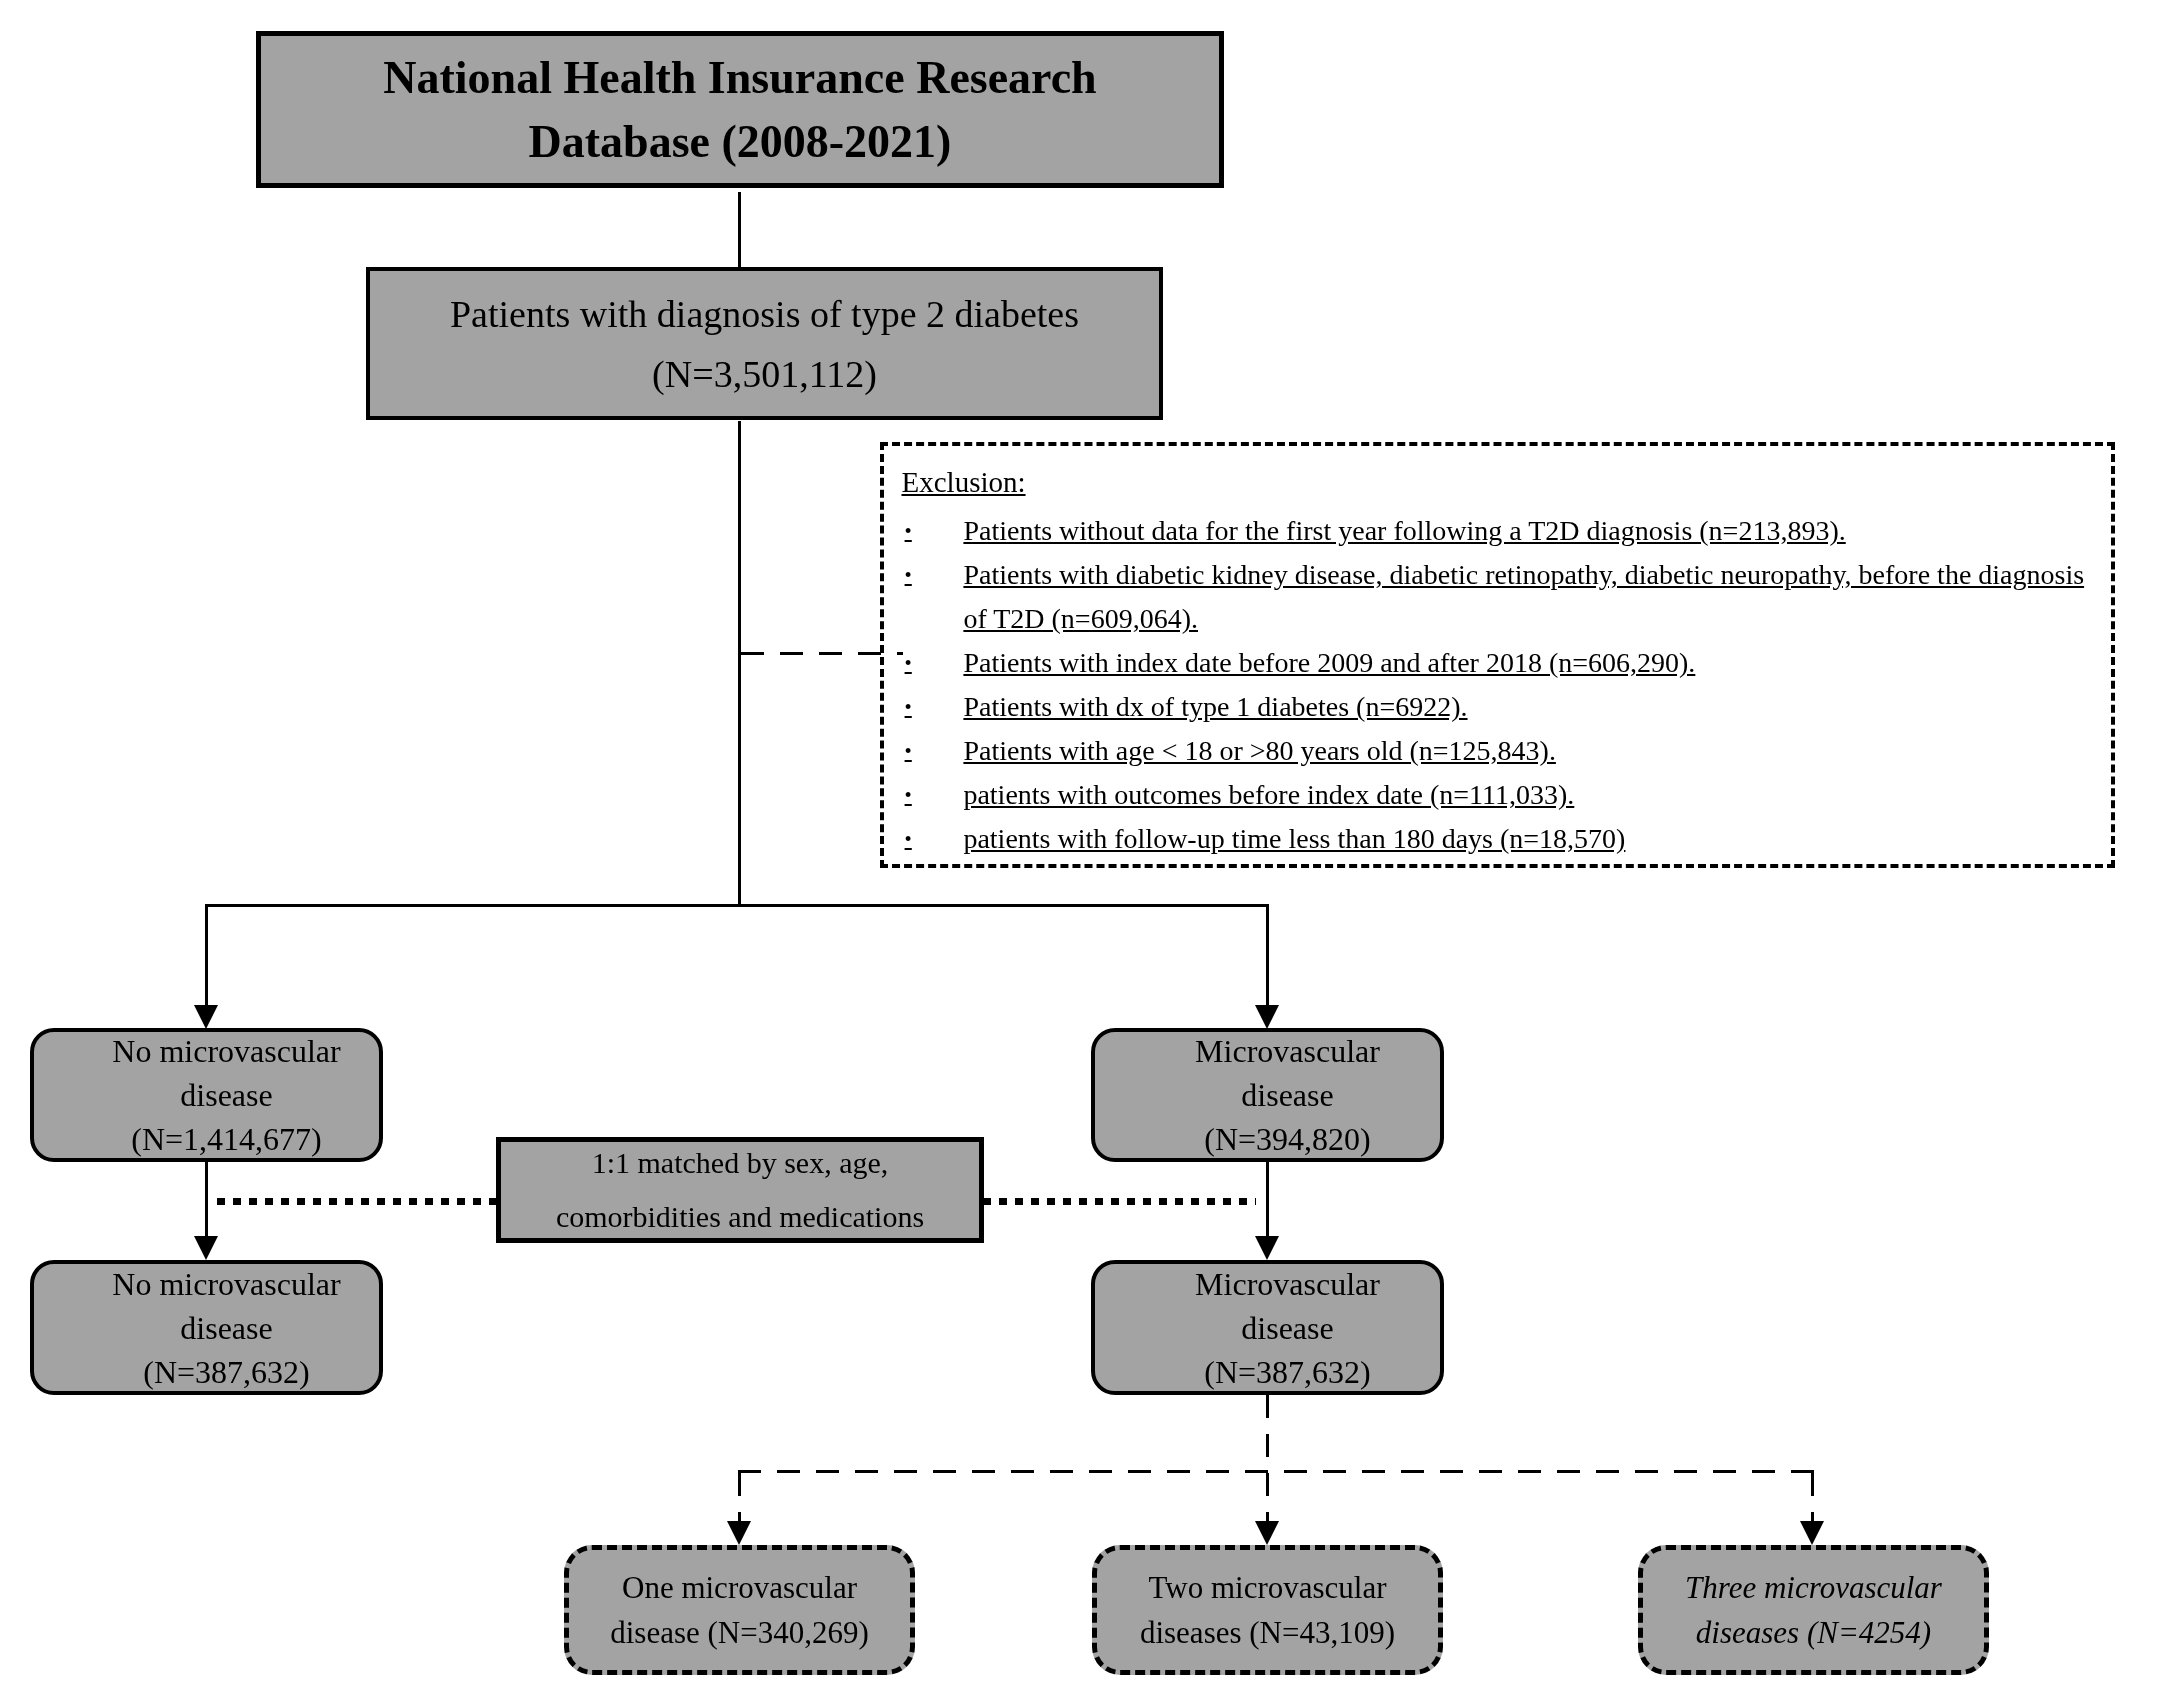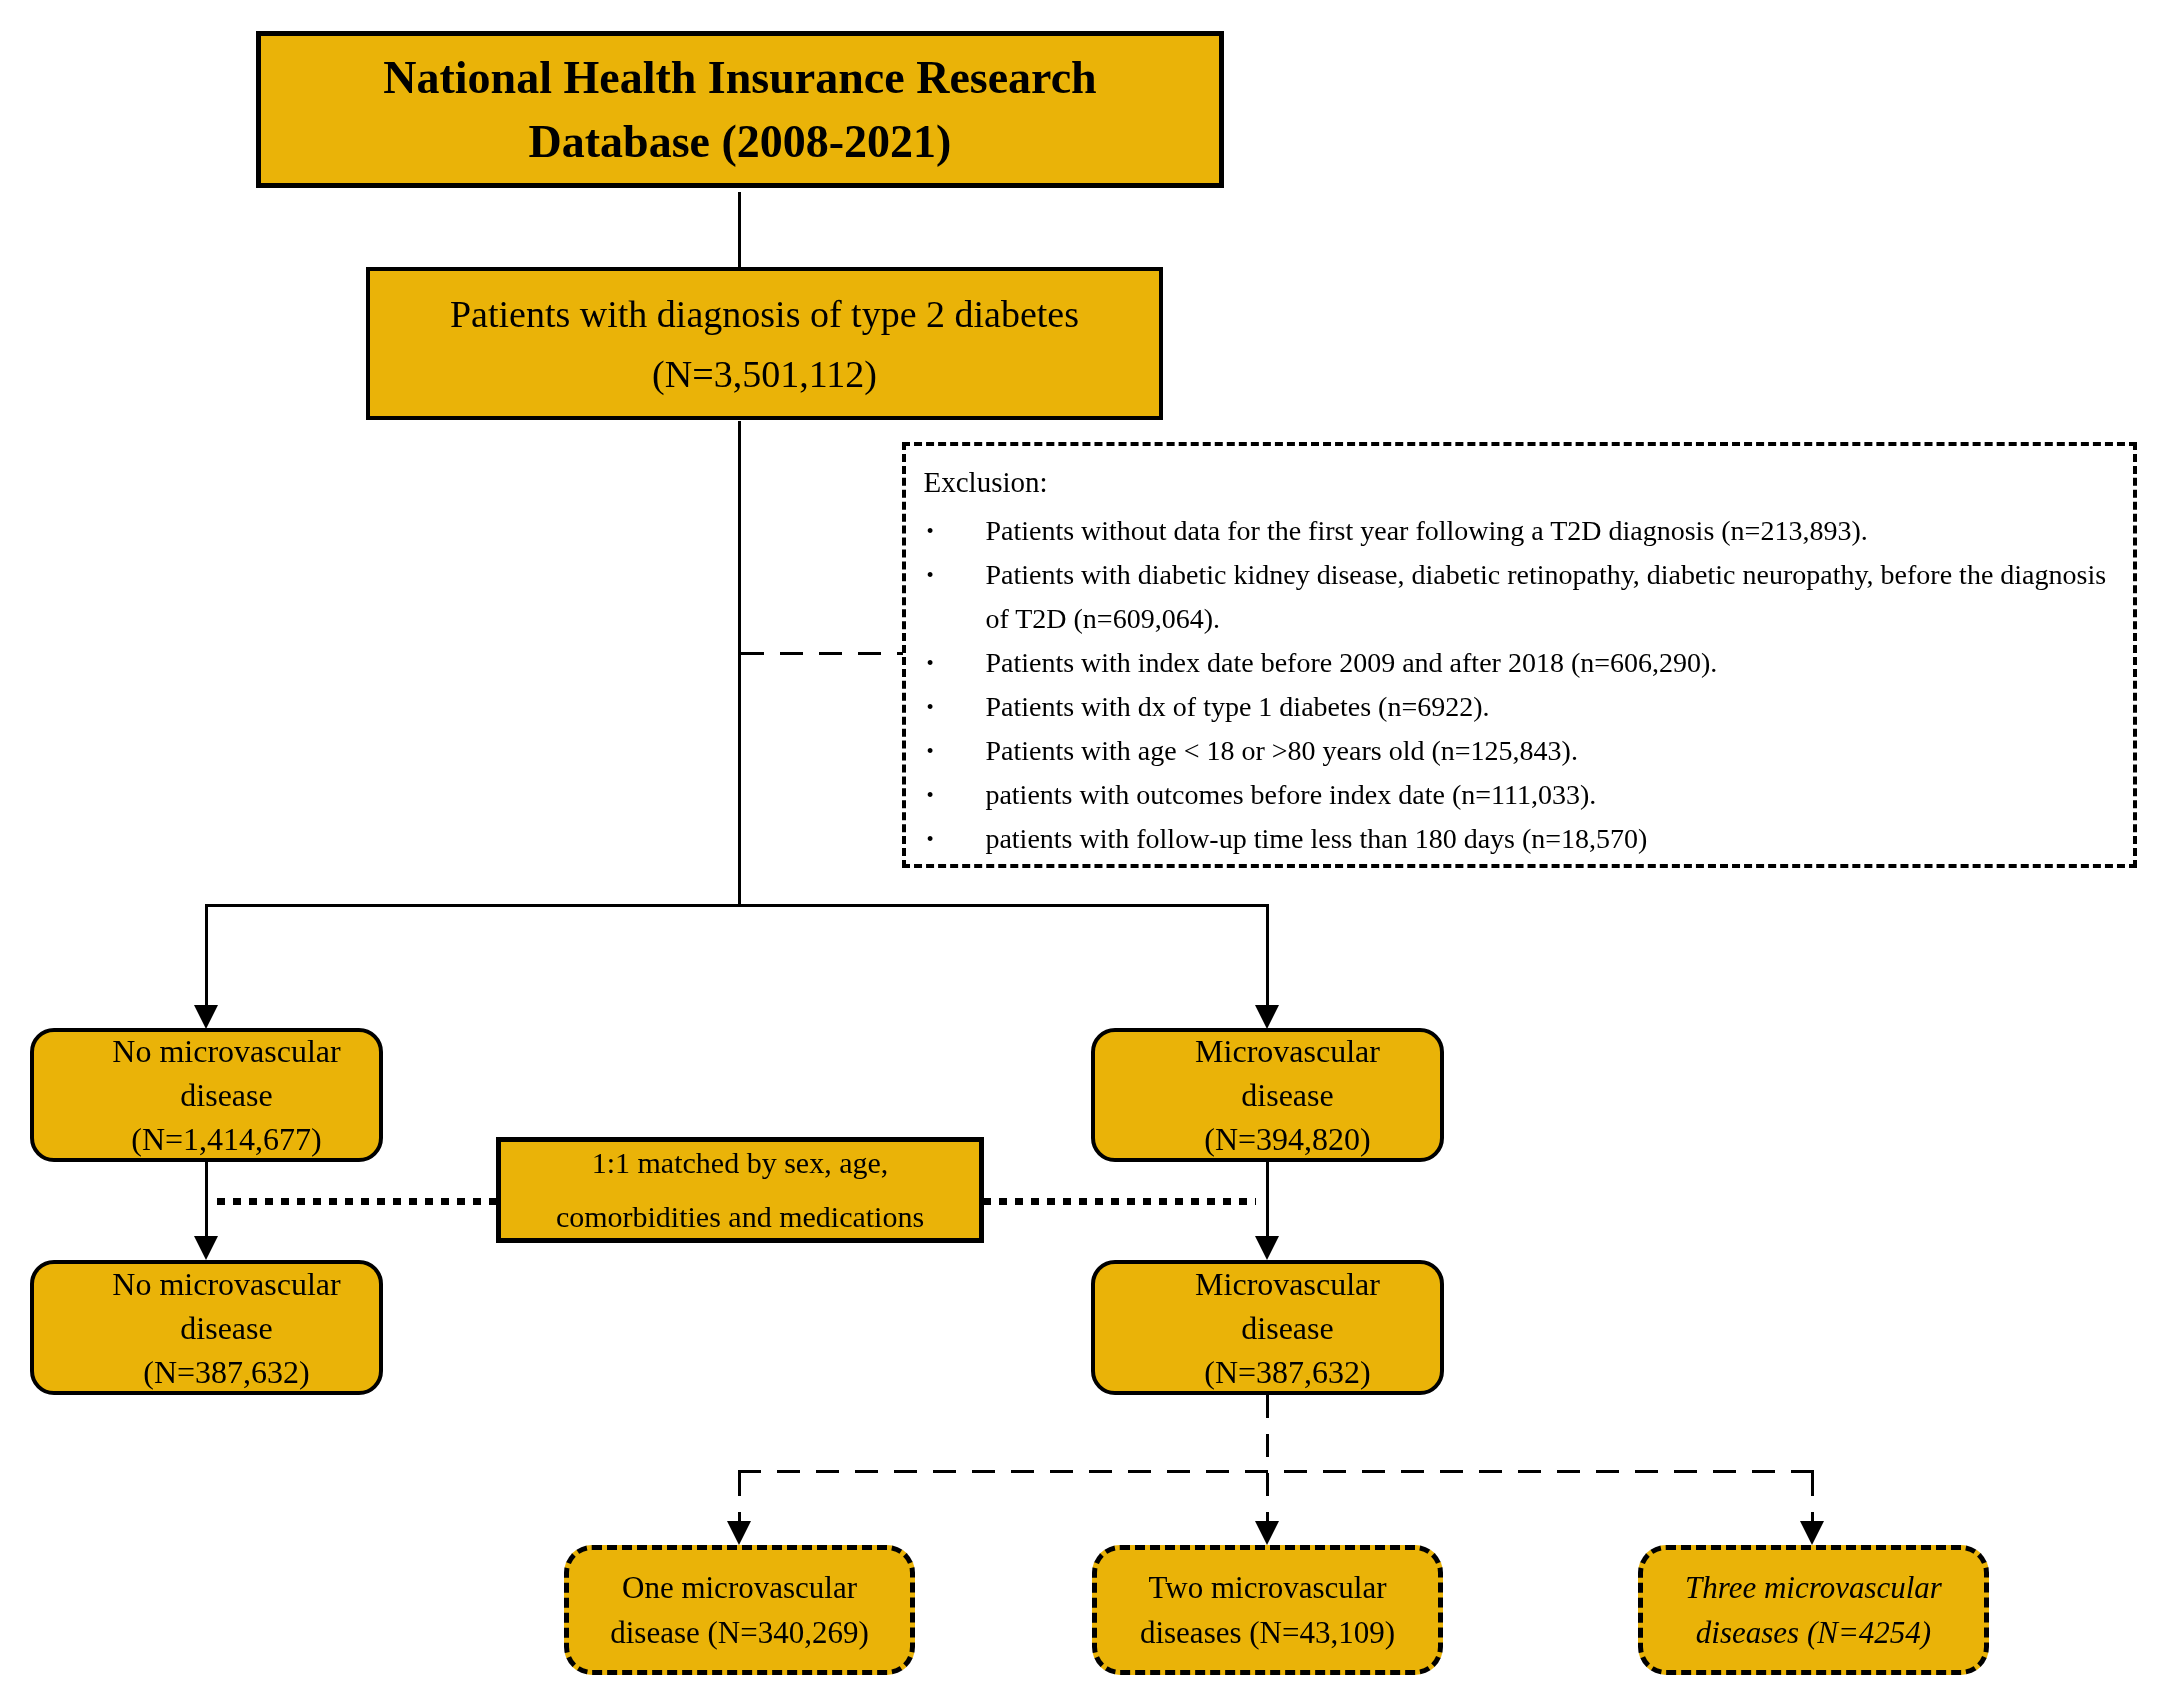--- a/index.html
+++ b/index.html
@@ -7,21 +7,21 @@
   #canvas{
     position:relative;
     width:2172px;height:1701px;
     background:#ffffff;
     font-family:"Liberation Serif","DejaVu Serif",serif;
     color:#000;
     overflow:hidden;
   }
   .bx{
     position:absolute;
-    background:#eab308;
+    background:#a3a3a3;
     border:4.6px solid #000;
     display:flex;flex-direction:column;
     align-items:center;justify-content:center;
     text-align:center;
   }
   .bx span{display:block;white-space:nowrap;}
   .rounded{border-radius:24px;}
   .dashedbox{border-style:dashed;}
   
   .f-title{font-size:46px;font-weight:700;line-height:64px;}
@@ -62,21 +62,21 @@
   <div class="bx f-title" style="left:256px;top:31px;width:968px;height:157px;border-width:5.7px;">
     <span>National Health Insurance Research</span>
     <span>Database (2008-2021)</span>
   </div>
 
   <div class="bx f-t2d" style="left:342px;top:267px;width:797px;height:153px;margin-left:24px;">
     <span>Patients with diagnosis of type 2 diabetes</span>
     <span>(N=3,501,112)</span>
   </div>
 
-  <div id="excl" style="left:902px;top:442px;width:1235px;height:426px;">
+  <div id="excl" style="left:880px;top:442px;width:1235px;height:426px;text-decoration:underline;">
     <div class="excl-heading">Exclusion:</div>
     <div class="excl-item">
       <span class="bullet">•</span>
       <span class="itext">Patients without data for the first year following a T2D diagnosis (n=213,893).</span>
     </div>
     <div class="excl-item">
       <span class="bullet">•</span>
       <span class="itext">Patients with diabetic kidney disease, diabetic retinopathy, diabetic neuropathy, before the diagnosis of T2D (n=609,064).</span>
     </div>
     <div class="excl-item">

